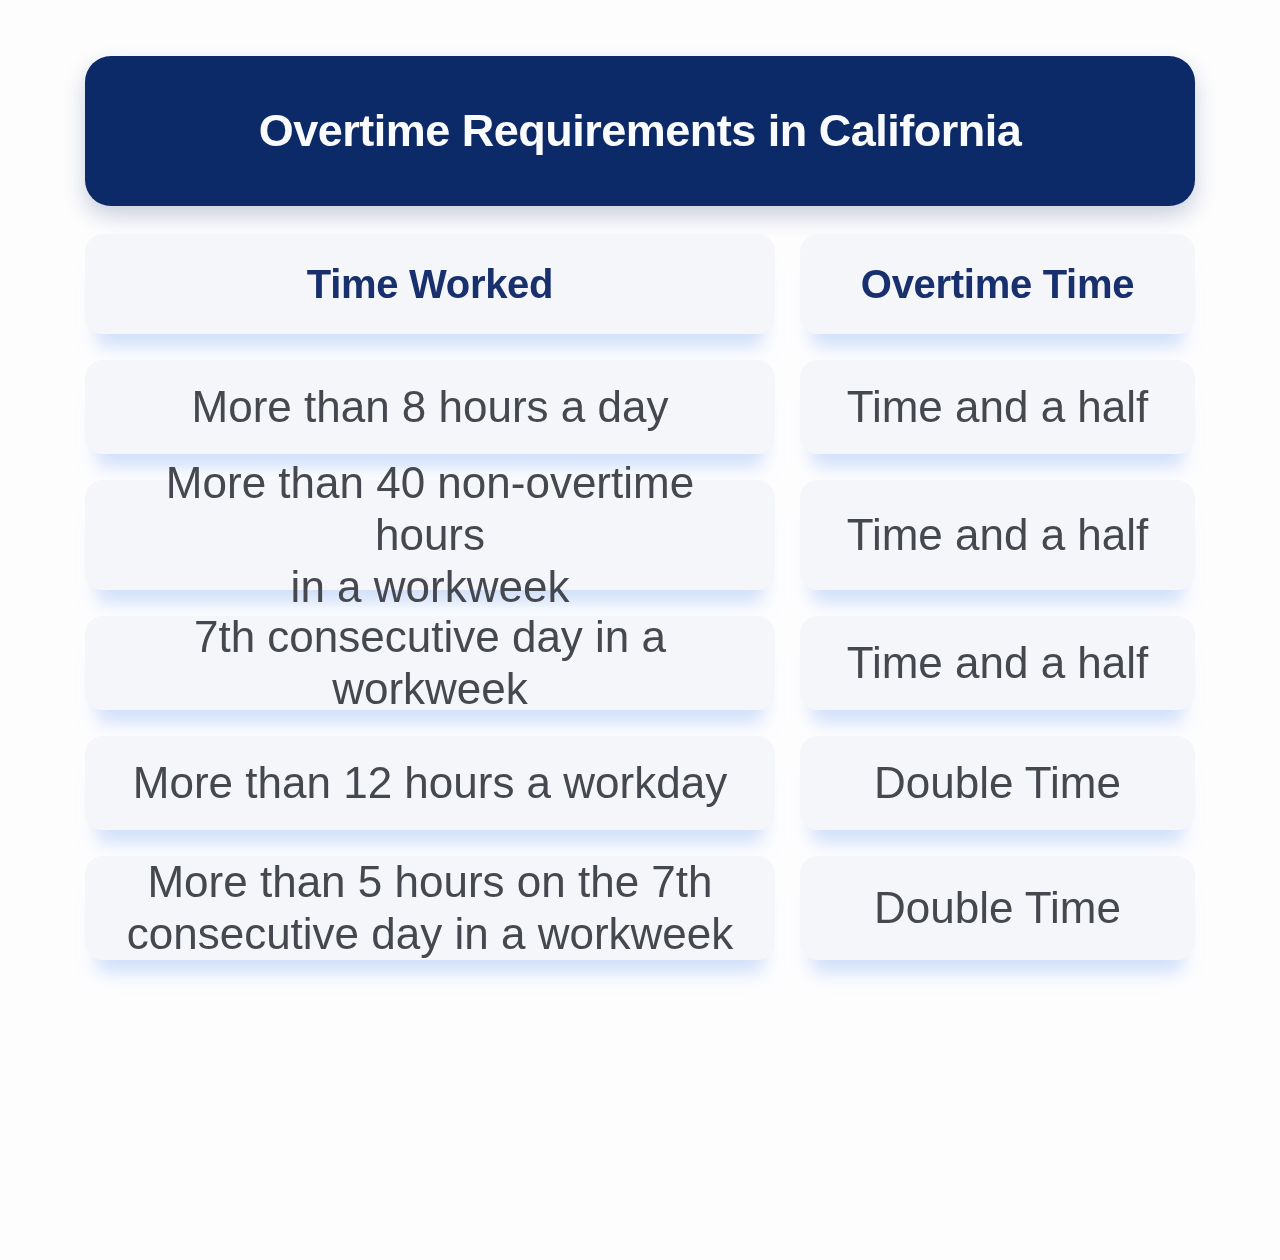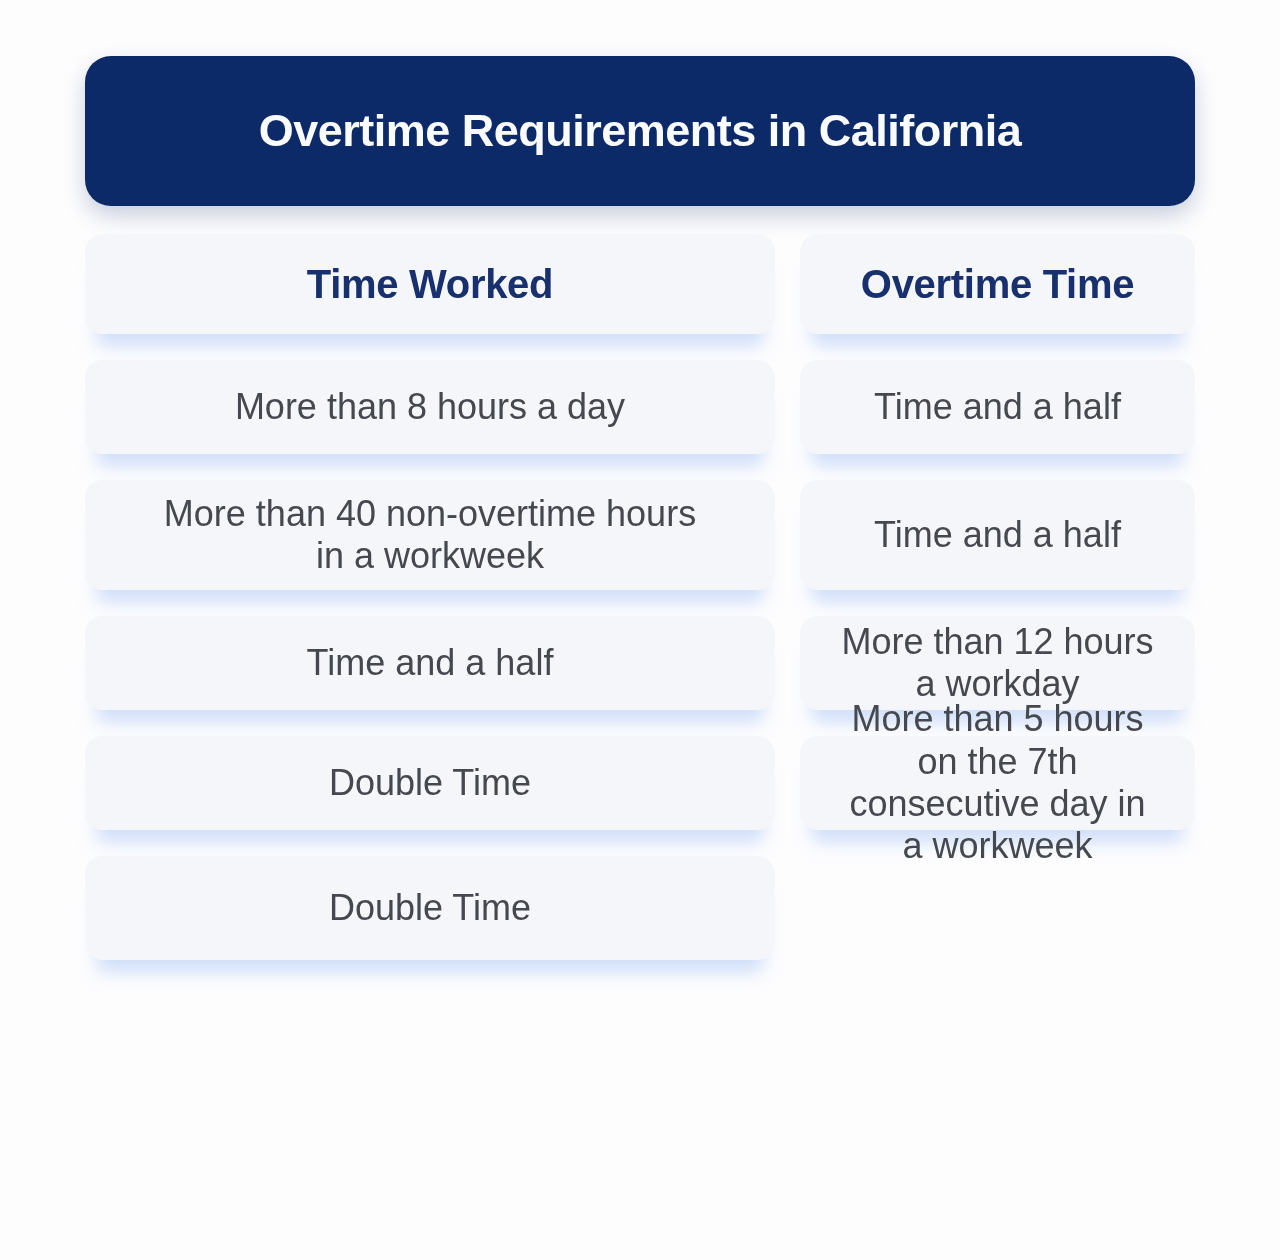--- a/index.html
+++ b/index.html
@@ -64,21 +64,21 @@
   }
   .cell.header span {
     color: var(--header-text);
     font-size: 40px;
     font-weight: 700;
     letter-spacing: -0.3px;
     text-align: right;
   }
   .cell.row span {
     color: var(--row-text);
-    font-size: 36px;
+    font-size: 44px;
     font-weight: 400;
     line-height: 1.18;
     white-space: pre-line;
   }
   .cell.note {
     grid-column: 1 / -1;
     padding: 0 16px;
     box-shadow: 0 30px 26px -10px rgba(178, 203, 246, 0.60),
                 0 60px 48px -18px rgba(190, 212, 248, 0.40);
   }
@@ -121,20 +121,23 @@
 
     <div class="cell row">
       <span>More than 40 non-overtime hours
 in a workweek</span>
     </div>
     <div class="cell row">
       <span>Time and a half</span>
     </div>
 
     <div class="cell row">
+      <span>7th consecutive day in a workweek</span>
+    </div>
+    <div class="cell row">
       <span>Time and a half</span>
     </div>
 
     <div class="cell row">
       <span>More than 12 hours a workday</span>
     </div>
     <div class="cell row">
       <span>Double Time</span>
     </div>
 

